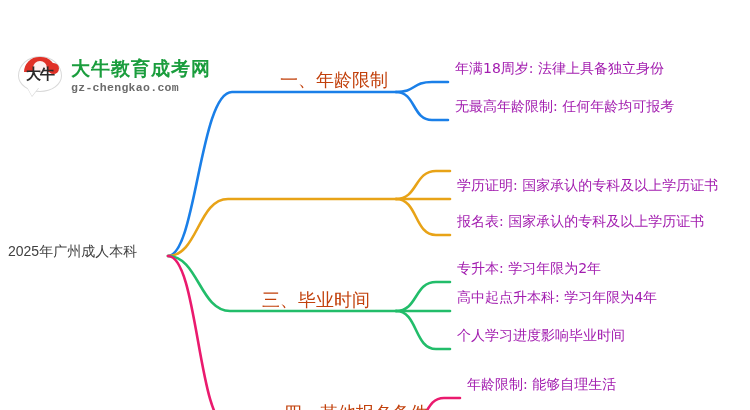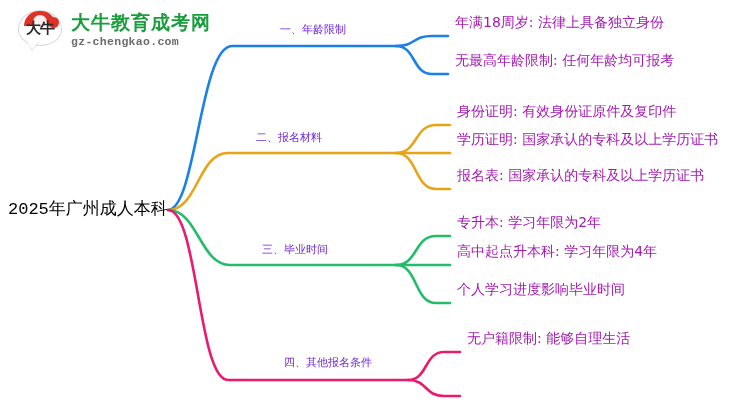--- a/index.html
+++ b/index.html
@@ -3,21 +3,21 @@
 <meta charset="utf-8">
 <style>
   html,body{margin:0;padding:0;}
   body{
     width:750px;height:410px;
     background:#ffffff;
     font-family:"Liberation Sans","DejaVu Sans",sans-serif;
     overflow:hidden;
     position:relative;
   }
-  #canvas{position:absolute;inset:0;width:750px;height:330px;}
+  #canvas{position:absolute;inset:0;width:750px;height:330px;margin-top:46px;}
   svg.wires{position:absolute;left:0;top:0;width:750px;height:410px;pointer-events:none;}
 
   
   .logo{position:absolute;left:18px;top:8px;display:flex;align-items:center;gap:7px;}
   .logo-mark{position:relative;width:46px;height:44px;flex:none;}
   .logo-mark .bubble{
     position:absolute;left:0;top:2px;width:44px;height:36px;
     border:1.5px solid #d9d9d9;border-radius:50% 50% 50% 50%/55% 55% 45% 45%;
     background:#fff;box-sizing:border-box;
   }
@@ -49,25 +49,25 @@
     font-family:"DejaVu Sans",sans-serif;
   }
   .logo-sub{
     margin-top:4px;font-size:11.5px;font-weight:bold;color:#6b6b6b;
     letter-spacing:.3px;font-family:Liberation Mono, monospace;
   }
 
   
   .root-label{
     position:absolute;left:8px;top:197px;
-    font-size:17px;color:#000000;white-space:nowrap;
-    font-family:Liberation Mono, monospace;
+    font-size:14px;color:#404040;white-space:nowrap;
+    font-family:Liberation Sans, sans-serif;
   }
   .branch-label{
-    position:absolute;font-size:11px;color:#6d28d9;white-space:nowrap;
+    position:absolute;font-size:18px;color:#c2410c;white-space:nowrap;
     font-family:"DejaVu Sans",sans-serif;
   }
   .leaf-label{
     position:absolute;font-size:14px;color:#a21caf;white-space:nowrap;
     font-family:"DejaVu Sans",sans-serif;
   }
 </style>
 </head>
 <body>
 
@@ -145,30 +145,28 @@
       <path d="M450,303 L742,303" stroke="url(#ul-green)"></path>
 
       <path d="M460,352 L742,352" stroke="url(#ul-pink)"></path>
       <path d="M460,396 L742,396" stroke="url(#ul-pink)"></path>
     </g>
   </svg>
 
   <div class="root-label">2025年广州成人本科</div>
 
   <div class="branch-label" style="left:280px;top:22px;">一、年龄限制</div>
-  <div class="branch-label" style="left:256px;top:130px;">二、报名材料</div>
   <div class="branch-label" style="left:262px;top:242px;">三、毕业时间</div>
   <div class="branch-label" style="left:284px;top:355px;">四、其他报名条件</div>
 
   <div class="leaf-label" style="left:455px;top:14px;">年满18周岁: 法律上具备独立身份</div>
   <div class="leaf-label" style="left:455px;top:52px;">无最高年龄限制: 任何年龄均可报考</div>
 
-  <div class="leaf-label" style="left:457px;top:103px;">身份证明: 有效身份证原件及复印件</div>
   <div class="leaf-label" style="left:457px;top:131px;">学历证明: 国家承认的专科及以上学历证书</div>
   <div class="leaf-label" style="left:457px;top:167px;">报名表: 国家承认的专科及以上学历证书</div>
 
   <div class="leaf-label" style="left:457px;top:214px;">专升本: 学习年限为2年</div>
   <div class="leaf-label" style="left:457px;top:243px;">高中起点升本科: 学习年限为4年</div>
   <div class="leaf-label" style="left:457px;top:281px;">个人学习进度影响毕业时间</div>
 
-  <div class="leaf-label" style="left:467px;top:330px;">无户籍限制: 能够自理生活</div>
+  <div class="leaf-label" style="left:467px;top:330px;">年龄限制: 能够自理生活</div>
 
 </div>
 
 </body></html>

